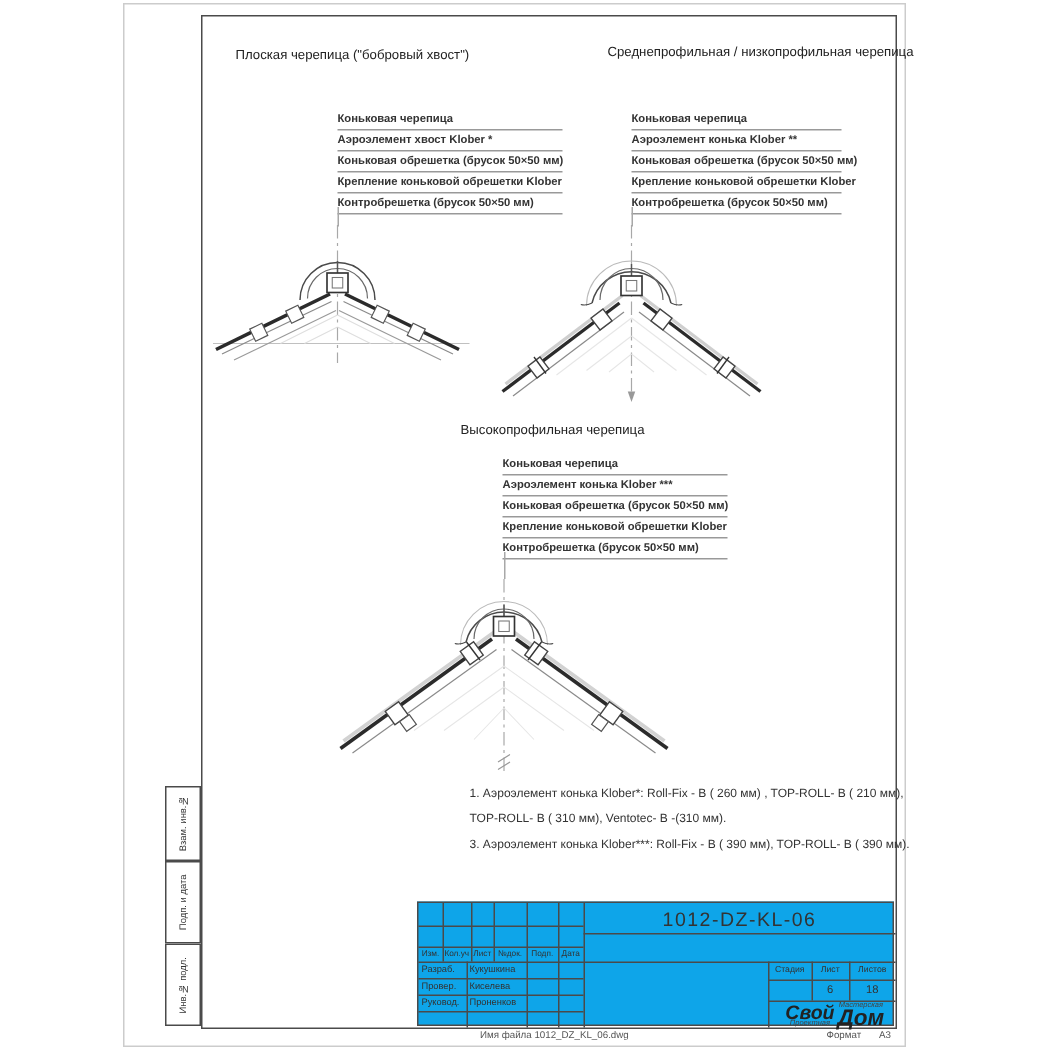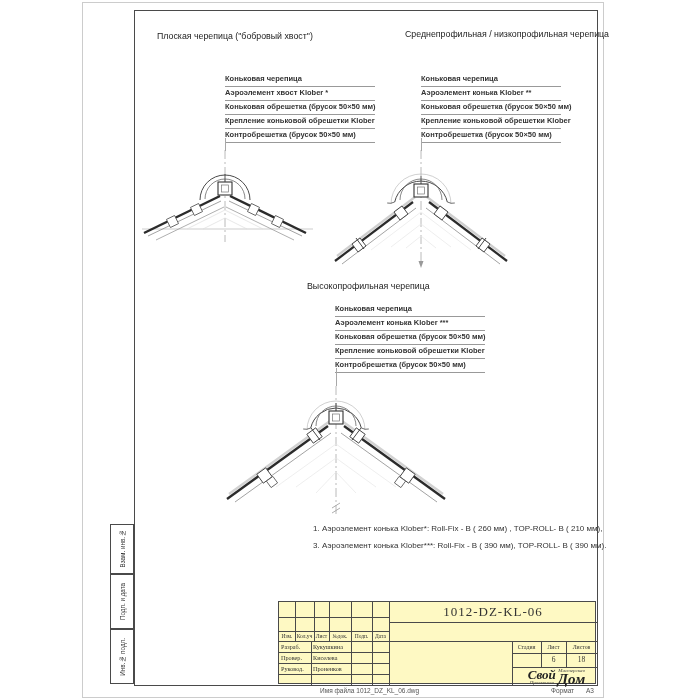--- a/index.html
+++ b/index.html
@@ -11,21 +11,21 @@
   .sec-title{font-size:8.8px;color:#222;white-space:nowrap;}
   .callouts{display:block;font-weight:bold;}
   .callout-row{height:13px;line-height:12px;font-size:7.5px;color:#333;
                border-bottom:1px solid #999;white-space:nowrap;overflow:visible;}
   .leader{width:1px;background:#a8a8a8;}
   .notes{font-size:8px;line-height:17px;color:#333;white-space:nowrap;margin-left:35px;}
   .mcell{left:110px;width:24px;border:1px solid #4a4a4a;display:flex;
          align-items:center;justify-content:center;box-sizing:border-box;background:#fff;}
   .mcell span{writing-mode:vertical-rl;transform:rotate(180deg);font-size:6.3px;color:#333;white-space:nowrap;}
   .titleblock{left:278px;top:601px;width:318px;height:83px;border:1px solid #4a4a4a;
-              box-sizing:border-box;background:#fef9c3;font-family:Liberation Serif, serif;}
+              box-sizing:border-box;background:#0ea5e9;}
   .ln{position:absolute;background:#4a4a4a;}
   .tbtext{position:absolute;color:#333;}
   .c{display:flex;align-items:center;justify-content:center;text-align:center;}
   .docnum{font-size:13px;letter-spacing:1px;color:#333;}
   .hdr6{font-size:5.5px;line-height:10px;text-align:center;color:#333;}
   .sig{font-size:6.2px;line-height:11px;white-space:nowrap;}
   .stagehdr{font-size:5.8px;line-height:12px;}
   .stageval{font-size:7.5px;line-height:14px;}
   .doctitle{font-size:7.2px;line-height:8.8px;}
   .logo{display:flex;align-items:flex-end;justify-content:center;font-style:italic;color:#222;}
@@ -157,20 +157,21 @@
     <path d="M 95,40 A 20,20 0 0 1 135,40" fill="none" stroke="#6a6a6a" stroke-width="0.8"></path>
     <path d="M 89.7,42 q -4,2 -7.5,1" fill="none" stroke="#4a4a4a" stroke-width="0.8"></path>
     <path d="M 140.3,42 q 4,2 7.5,1" fill="none" stroke="#4a4a4a" stroke-width="0.8"></path>
     <line x1="115" y1="17" x2="115" y2="25" stroke="#555" stroke-width="1"></line>
     <rect x="108" y="25" width="14" height="13" fill="#fff" stroke="#333" stroke-width="1.1"></rect>
     <rect x="111.5" y="28" width="7" height="7" fill="none" stroke="#777" stroke-width="0.7"></rect>
   </svg>
 
   <div class="abs notes" style="left:278px;top:520px;width:320px;">
     <div>1. Аэроэлемент конька  Klober*: Roll-Fix - B ( 260 мм) , TOP-ROLL- B ( 210 мм),</div>
+    <div> TOP-ROLL- B ( 310 мм),  Ventotec- B -(310 мм).</div>
     <div>3. Аэроэлемент конька  Klober***: Roll-Fix - B ( 390 мм), TOP-ROLL- B ( 390 мм).</div>
   </div>
 
   <div class="abs mcell" style="top:524px;height:50px;">
     <span>Взам. инв.№</span>
   </div>
   <div class="abs mcell" style="top:574px;height:55px;">
     <span>Подп. и дата</span>
   </div>
   <div class="abs mcell" style="top:629px;height:55px;">

